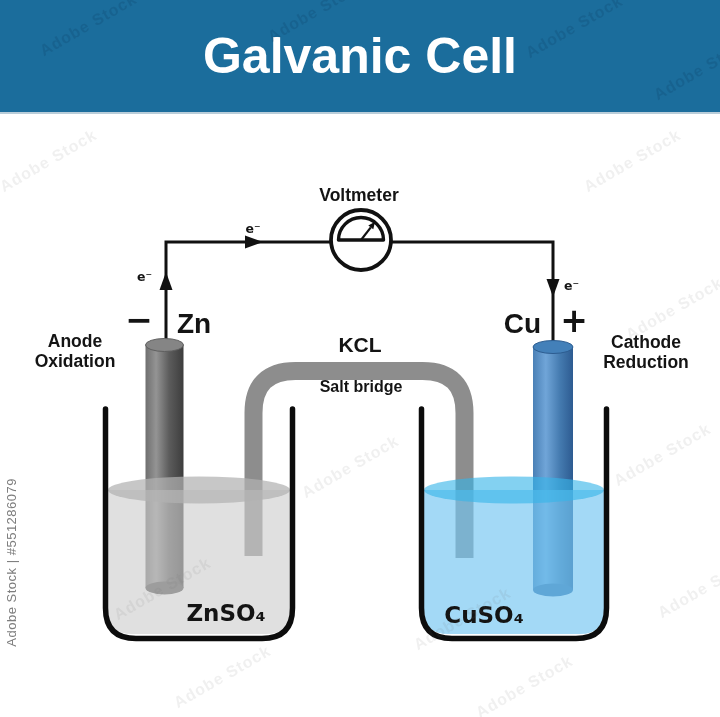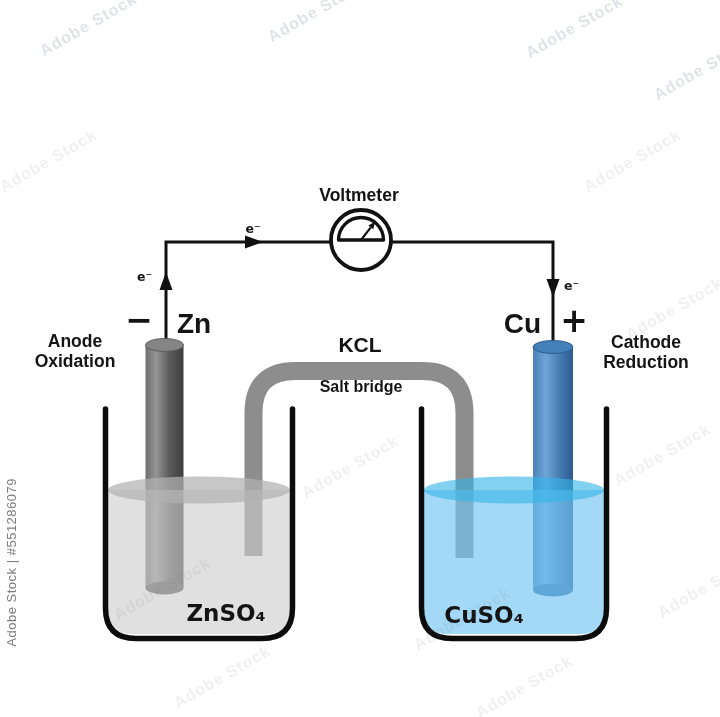--- a/index.html
+++ b/index.html
@@ -40,20 +40,23 @@
     position:absolute;left:4px;top:478px;
     writing-mode:vertical-rl;transform:rotate(180deg);
     font-size:13px;color:#7d7d7d;letter-spacing:0.5px;white-space:nowrap;
   }
 </style>
 </head>
 <body>
 
 <div class="stage">
 
+  <div class="header">
+    <div class="title">Galvanic Cell</div>
+  </div>
 
   <svg class="diagram" width="720" height="717" viewBox="0 0 720 717">
     <defs>
       <linearGradient id="gradZn" x1="0" y1="0" x2="1" y2="0">
         <stop offset="0" stop-color="#6f6f6f"></stop>
         <stop offset="0.28" stop-color="#949494"></stop>
         <stop offset="0.62" stop-color="#5c5c5c"></stop>
         <stop offset="1" stop-color="#3d3d3d"></stop>
       </linearGradient>
       <linearGradient id="gradCu" x1="0" y1="0" x2="1" y2="0">

